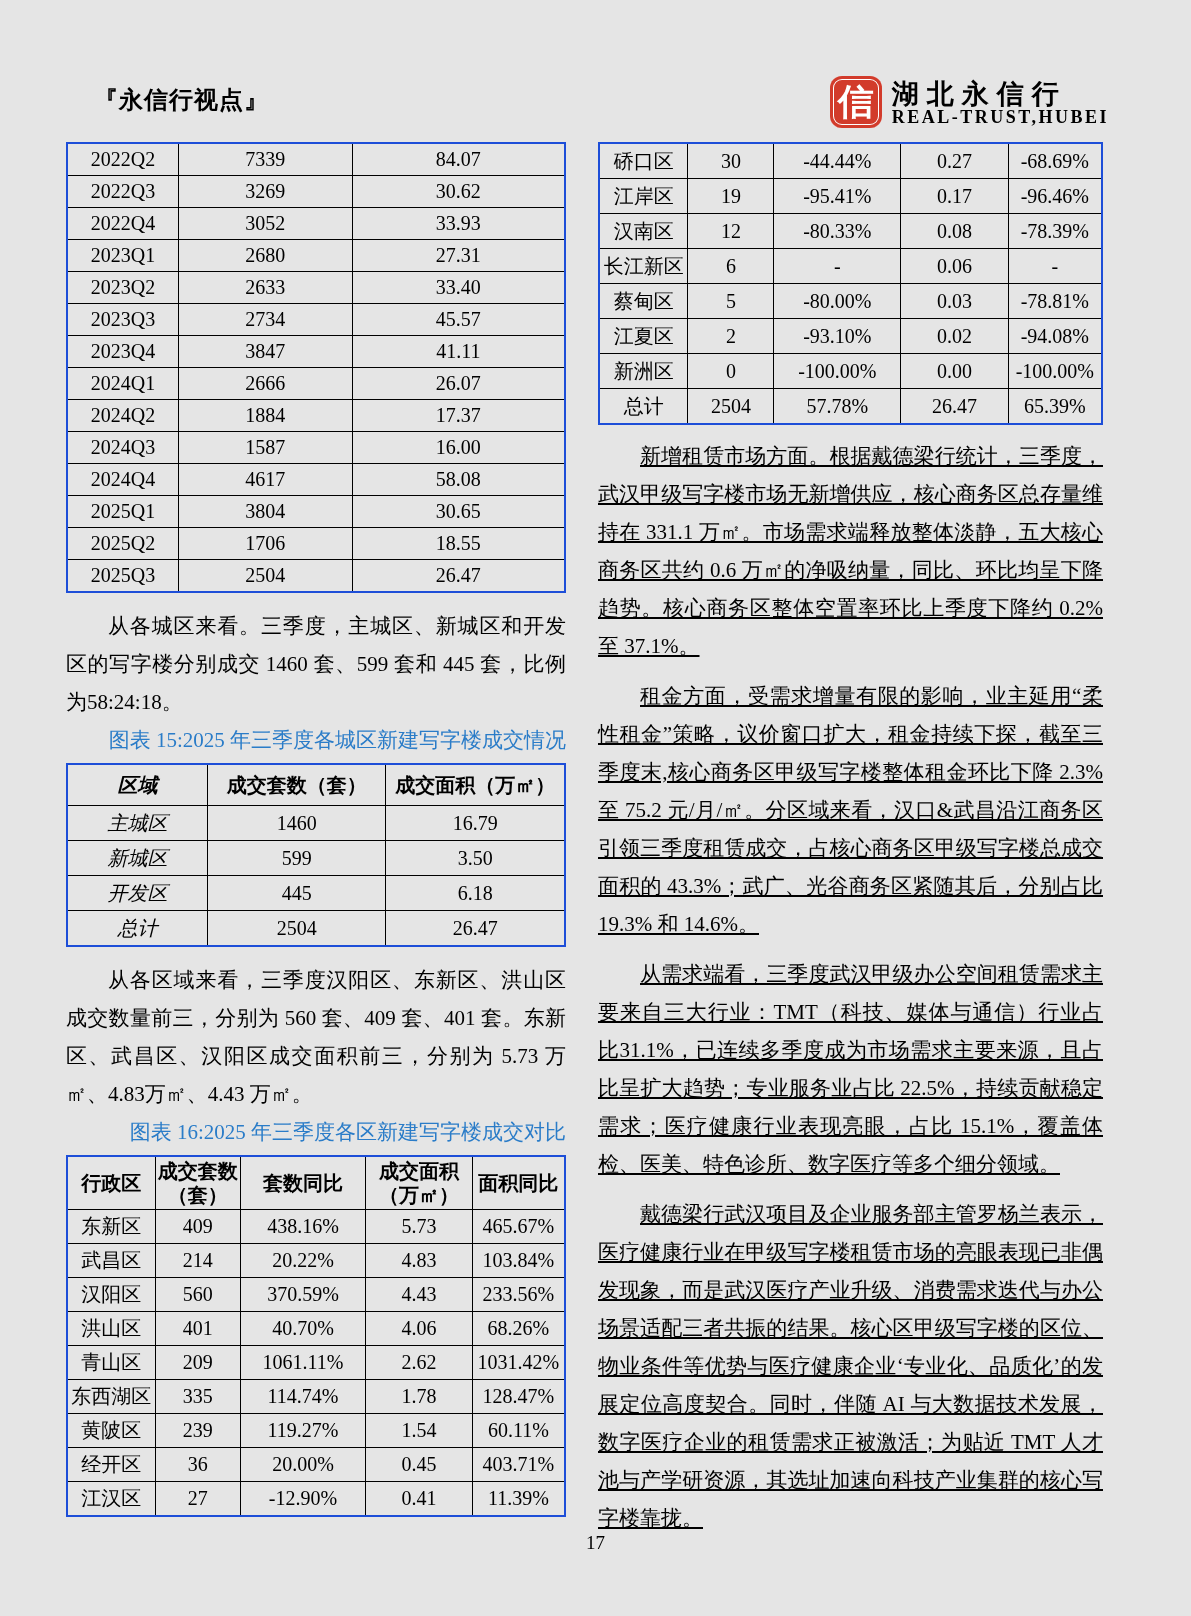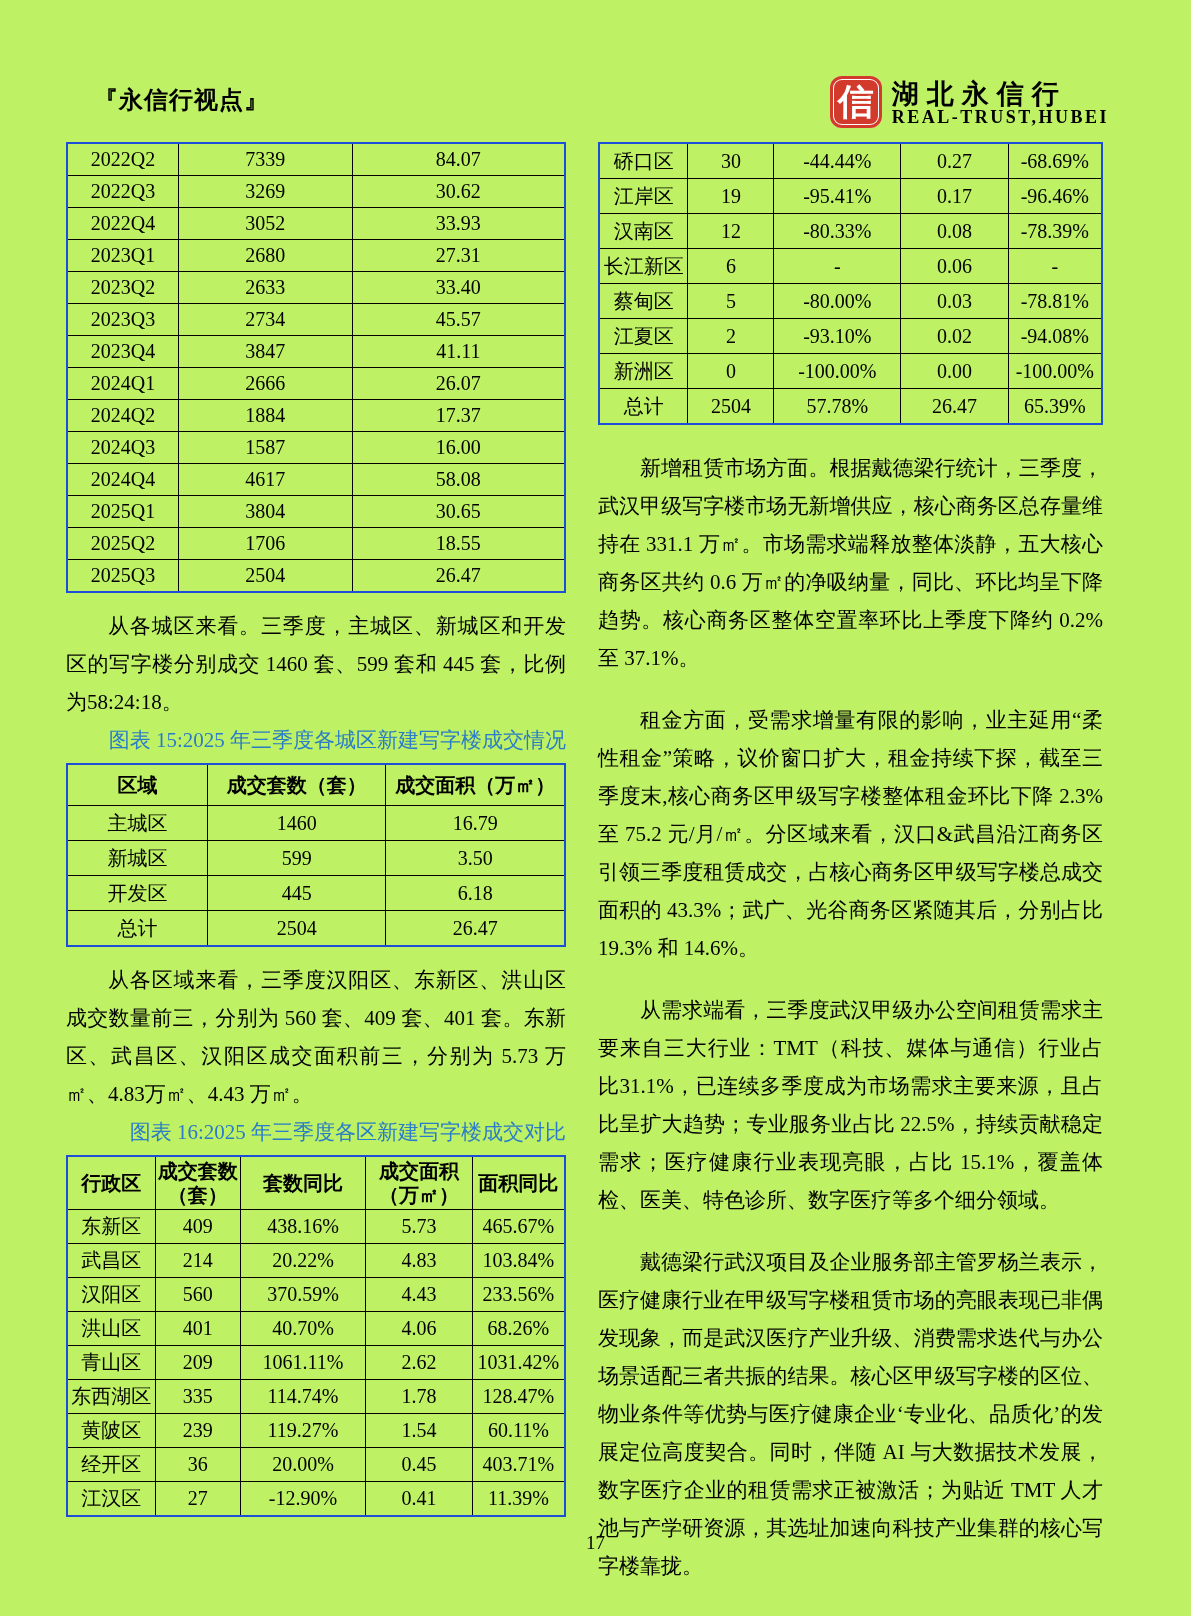--- a/index.html
+++ b/index.html
@@ -1,19 +1,19 @@
 <!DOCTYPE html>
 <html lang="zh"><head>
 <meta charset="utf-8">
 <style>
   html,body{margin:0;padding:0;background:#888;}
   .page{
     position:relative;
     width:1191px;height:1616px;
-    background:#bef264;
+    background:#e5e5e5;
     margin:0 auto;
     font-family:"Liberation Serif","DejaVu Serif",serif;
     color:#000;
     overflow:hidden;
   }
   
   .masthead{
     position:absolute;left:94px;top:84px;
     font-family:"Liberation Sans","DejaVu Sans",sans-serif;
     font-weight:bold;font-size:24px;letter-spacing:1px;
@@ -59,40 +59,40 @@
   table.quarterly td{height:31px;}
   table.t15 th{height:40px;}
   table.t15 td{height:34px;}
   table.t16 th{height:52px;}
   table.t16 td{height:33px;}
   table.district td{height:34px;}
   
   table.quarterly td:nth-child(1){width:22%;}
   table.quarterly td:nth-child(2){width:35%;}
   table.quarterly td:nth-child(3){width:43%;}
-  table.t15 th:nth-child(1),table.t15 td:nth-child(1){width:28%;}
+  table.t15 th:nth-child(1),table.t15 td:nth-child(1){width:28%;font-style:italic;}
   table.t15 th:nth-child(2),table.t15 td:nth-child(2){width:36%;}
   table.t15 th:nth-child(3),table.t15 td:nth-child(3){width:36%;}
   table.t16 th:nth-child(1),table.t16 td:nth-child(1),
   table.district td:nth-child(1){width:17.5%;}
   table.t16 th:nth-child(2),table.t16 td:nth-child(2),
   table.district td:nth-child(2){width:17%;}
   table.t16 th:nth-child(3),table.t16 td:nth-child(3),
   table.district td:nth-child(3){width:25.5%;}
   table.t16 th:nth-child(4),table.t16 td:nth-child(4),
   table.district td:nth-child(4){width:21.5%;}
   table.t16 th:nth-child(5),table.t16 td:nth-child(5),
   table.district td:nth-child(5){width:18.5%;}
   
   .body-para{
     font-size:21px;line-height:38px;
     text-align:justify;text-indent:2em;
     margin:14px 0 0 0;
   }
-  .col-right .body-para{margin-top:24px;}
+  .col-right .body-para{margin-top:12px;text-decoration:underline;}
   .fig-caption{
     color:var(--caption-blue,#2a7cc8);
     font-size:21px;line-height:30px;
     text-align:right;
     margin:4px 0 8px 0;
     font-weight:normal;
   }
   
   .page-footer{
     position:absolute;left:0;right:0;top:1532px;

